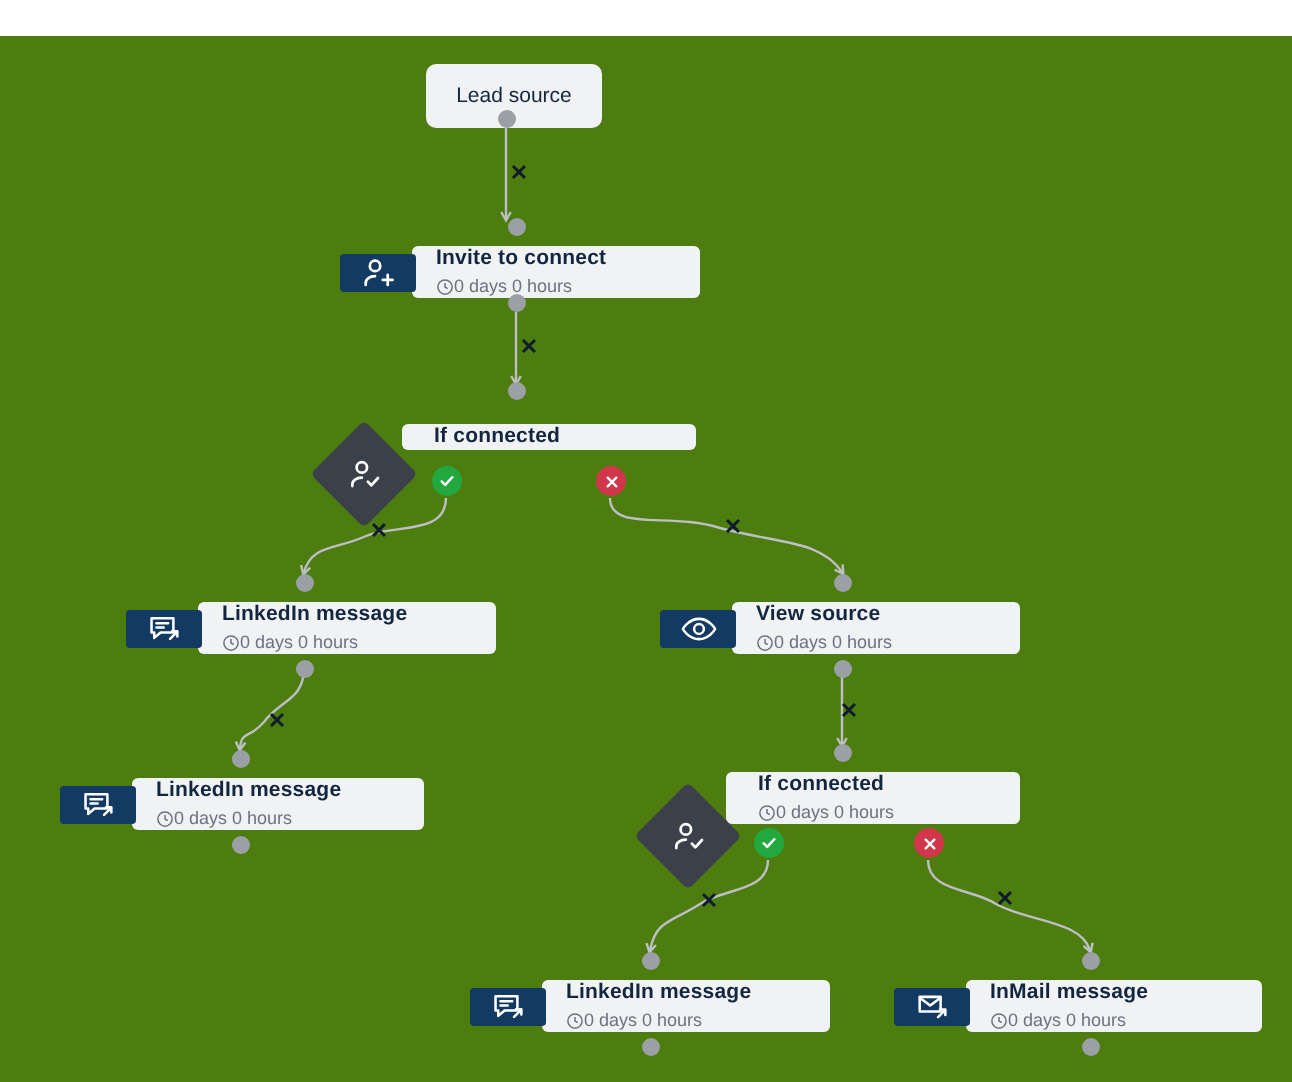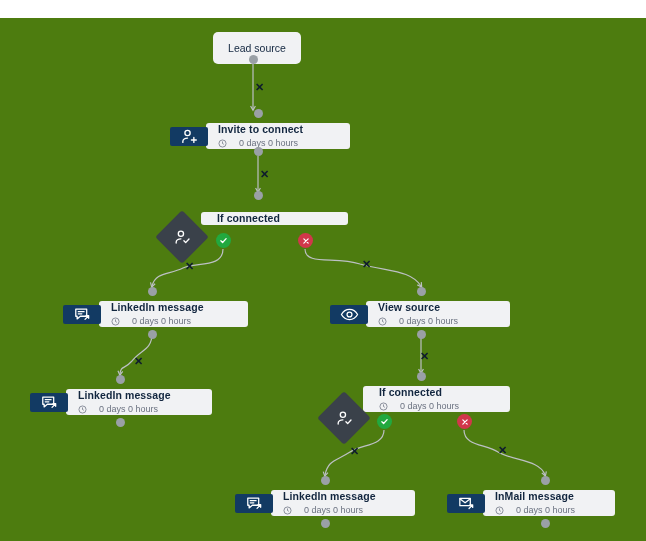--- a/index.html
+++ b/index.html
@@ -68,21 +68,21 @@
   .node-title {
     font-size: 10.5px;
     font-weight: bold;
     color: #12263f;
     line-height: 13px;
     letter-spacing: 0.1px;
   }
   .node-sub {
     display: flex;
     align-items: center;
-    gap: 12px;
+    gap: 0;
     font-size: 9px;
     color: #6b7280;
     line-height: 12px;
     margin-top: 1px;
   }
   .node-sub svg { display: block; }
 
   
   .node-plain {
     position: absolute;
@@ -336,21 +336,21 @@
             <svg width="9" height="9" viewBox="0 0 24 24" fill="none" stroke="#6b7280" stroke-width="2">
               <circle cx="12" cy="12" r="9.5"></circle>
                 <path d="M12 6.5V12l3.6 2.2"></path>
             </svg>
           </span>
           <span>0 days 0 hours</span>
         </div>
       </div>
     </div>
 
-    <div class="node" style="left:447px;top:466px;width:168px;">
+    <div class="node" style="left:447px;top:466px;width:184px;">
       <div class="node-icon">
         <svg width="19" height="19" viewBox="0 0 24 24" fill="none" stroke="#ffffff" stroke-width="1.6" stroke-linecap="round" stroke-linejoin="round">
           <path d="M3.6 5.6h13.2v9.2H3.6z"></path>
           <path d="M3.6 6.1l6.6 5 6.6-5"></path>
           <path d="M15.2 18.4l4.6-4.6M16.4 13.6h3.4V17"></path>
         </svg>
       </div>
       <div class="node-body">
         <div class="node-title">InMail message</div>
         <div class="node-sub">

